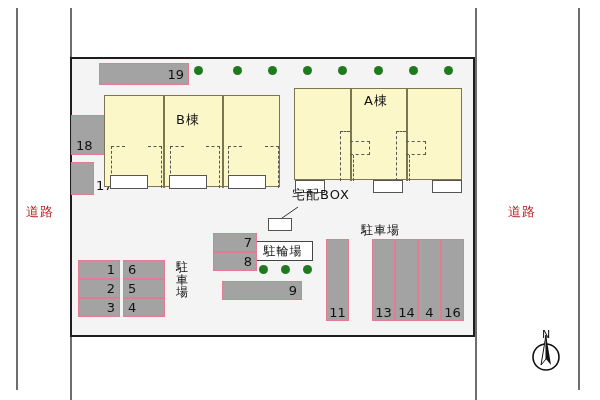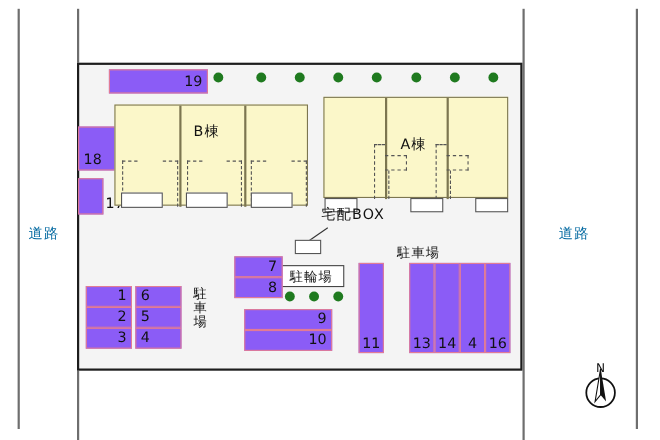--- a/index.html
+++ b/index.html
@@ -6,33 +6,33 @@
   body{
     width:600px;height:400px;position:relative;overflow:hidden;
     font-family:"DejaVu Sans","Liberation Sans",sans-serif;
     background:#ffffff;
   }
   #stage{position:absolute;left:0;top:0;width:600px;height:400px;}
 
   
   .road-line{position:absolute;background:#6e6e6e;width:2px;}
   .road-label{
-    position:absolute;font-size:13px;color:#0369a1;letter-spacing:1px;
+    position:absolute;font-size:13px;color:#b91c1c;letter-spacing:1px;
     white-space:nowrap;font-family:"DejaVu Sans","Liberation Sans",sans-serif;
   }
 
   
   .site{
     position:absolute;left:70px;top:57px;width:405px;height:280px;
     background:#f4f4f4;border:2px solid #1d1d1d;box-sizing:border-box;
   }
 
   
   .stall{
-    position:absolute;background:#8b5cf6;border:1.5px solid #e27b95;
+    position:absolute;background:#a3a3a3;border:1.5px solid #e27b95;
     box-sizing:border-box;
   }
   .stall .num{
     position:absolute;right:4px;bottom:-1px;font-size:13px;color:#111;
     line-height:1;
   }
   .stall.center .num{
     right:auto;left:50%;transform:translateX(-50%);bottom:1px;
   }
   .stall.leftnum .num{right:auto;left:4px;}
@@ -134,21 +134,21 @@
     <div class="unit-div" style="left:111px;top:0;height:92px;"></div>
 
     <div class="dash" style="left:45px;top:42px;width:10px;height:50px;border-left:1.5px dashed #555;border-top:1.5px dashed #555;"></div>
     <div class="dash" style="left:55px;top:52px;width:20px;height:14px;border:1.5px dashed #555;border-left:0;"></div>
     <div class="dash" style="left:58px;top:66px;width:12px;height:26px;border-left:1.5px dashed #555;"></div>
 
     <div class="dash" style="left:101px;top:42px;width:10px;height:50px;border-left:1.5px dashed #555;border-top:1.5px dashed #555;"></div>
     <div class="dash" style="left:111px;top:52px;width:20px;height:14px;border:1.5px dashed #555;border-left:0;"></div>
     <div class="dash" style="left:114px;top:66px;width:12px;height:26px;border-left:1.5px dashed #555;"></div>
   </div>
-  <div class="bldg-label" style="left:364px;top:122px;">A棟</div>
+  <div class="bldg-label" style="left:364px;top:92px;">A棟</div>
 
   <div class="porch" style="left:295px;top:180px;width:30px;height:13px;"></div>
   <div class="porch" style="left:373px;top:180px;width:30px;height:13px;"></div>
   <div class="porch" style="left:432px;top:180px;width:30px;height:13px;"></div>
 
   <div class="plain-label" style="left:292px;top:186px;">宅配BOX</div>
   <svg class="compass" style="left:270px;top:205px;width:36px;height:22px;" viewBox="0 0 36 22">
     <line x1="2" y1="20" x2="28" y2="2" stroke="#333" stroke-width="1"></line>
   </svg>
   <div class="porch" style="left:268px;top:218px;width:24px;height:13px;"></div>
@@ -162,23 +162,20 @@
 
   <div class="stall" style="left:213px;top:233px;width:44px;height:19px;">
     <span class="num" style="bottom:2px;">7</span>
   </div>
   <div class="stall" style="left:213px;top:252px;width:44px;height:19px;">
     <span class="num" style="bottom:2px;">8</span>
   </div>
 
   <div class="stall" style="left:222px;top:281px;width:80px;height:19px;">
     <span class="num" style="bottom:2px;">9</span>
-  </div>
-  <div class="stall" style="left:222px;top:300px;width:80px;height:19px;">
-    <span class="num" style="bottom:2px;">10</span>
   </div>
 
   <div class="stall" style="left:78px;top:260px;width:42px;height:19px;">
     <span class="num" style="bottom:2px;">1</span>
   </div>
   <div class="stall" style="left:78px;top:279px;width:42px;height:19px;">
     <span class="num" style="bottom:2px;">2</span>
   </div>
   <div class="stall" style="left:78px;top:298px;width:42px;height:19px;">
     <span class="num" style="bottom:2px;">3</span>

